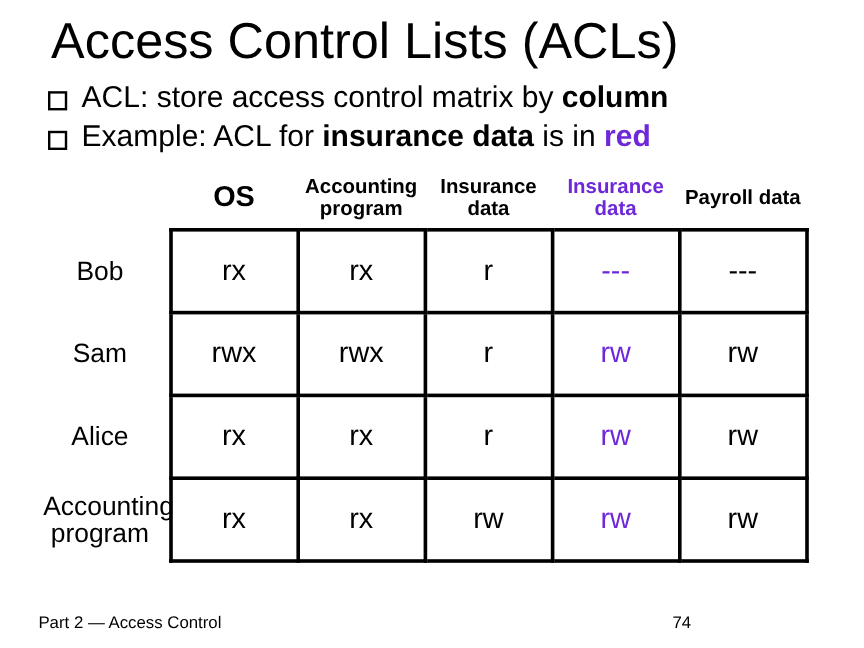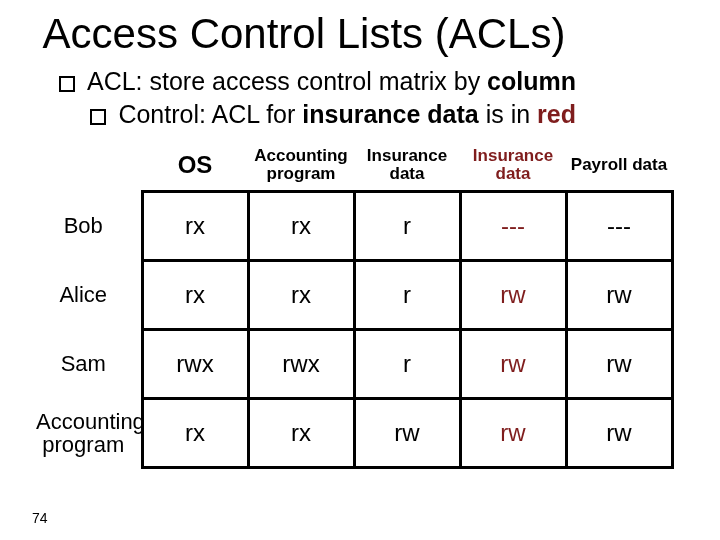--- a/index.html
+++ b/index.html
@@ -27,32 +27,31 @@
   }
   .bullets {
     font-size: 25px;
     margin: 0 0 14px 8px;
   }
   .bullet-row {
     display: flex;
     align-items: flex-start;
     line-height: 1.25;
     margin-bottom: 2px;
-    justify-content: flex-end;
   }
   .bullet-marker {
     width: 12px;
     height: 12px;
     border: 2px solid #000;
     margin-top: 10px;
     margin-right: 12px;
     flex: 0 0 auto;
   }
   .bold { font-weight: bold; }
-  .red  { color: #7f1d1d; }
+  .red  { color: #6d28d9; }
 
   table.matrix {
     border-collapse: collapse;
     margin: 0 auto;
     width: 640px;
     table-layout: fixed;
   }
   table.matrix col.subj { width: 110px; }
   table.matrix col.obj  { width: 106px; }
 
@@ -104,21 +103,21 @@
   <div class="bullets">
     <div class="bullet-row">
       <span class="bullet-marker"></span>
       <span>
         <span>ACL: store access control matrix by </span><span class="bold">column</span>
       </span>
     </div>
     <div class="bullet-row">
       <span class="bullet-marker"></span>
       <span>
-        <span>Control: ACL for </span><span class="bold">insurance data</span><span> is in </span><span class="bold red">red</span>
+        <span>Example: ACL for </span><span class="bold">insurance data</span><span> is in </span><span class="bold red">red</span>
       </span>
     </div>
   </div>
 
   <table class="matrix">
     <colgroup>
       <col class="subj">
         <col class="obj">
         <col class="obj">
         <col class="obj">
@@ -138,43 +137,44 @@
     <tbody>
       <tr>
         <th class="subj">Bob</th>
         <td>rx</td>
         <td>rx</td>
         <td>r</td>
         <td class="red">---</td>
         <td>---</td>
       </tr>
       <tr>
-        <th class="subj">Alice</th>
-        <td>rx</td>
-        <td>rx</td>
+        <th class="subj">Sam</th>
+        <td>rwx</td>
+        <td>rwx</td>
         <td>r</td>
         <td class="red">rw</td>
         <td>rw</td>
       </tr>
       <tr>
-        <th class="subj">Sam</th>
-        <td>rwx</td>
-        <td>rwx</td>
+        <th class="subj">Alice</th>
+        <td>rx</td>
+        <td>rx</td>
         <td>r</td>
         <td class="red">rw</td>
         <td>rw</td>
       </tr>
       <tr>
         <th class="subj">Accounting program</th>
         <td>rx</td>
         <td>rx</td>
         <td>rw</td>
         <td class="red">rw</td>
         <td>rw</td>
       </tr>
     </tbody>
   </table>
 
   <div class="footer">
+    <span>Part 2 — Access Control</span>
     <span>74</span>
   </div>
 
 </div>
 
 </body></html>

